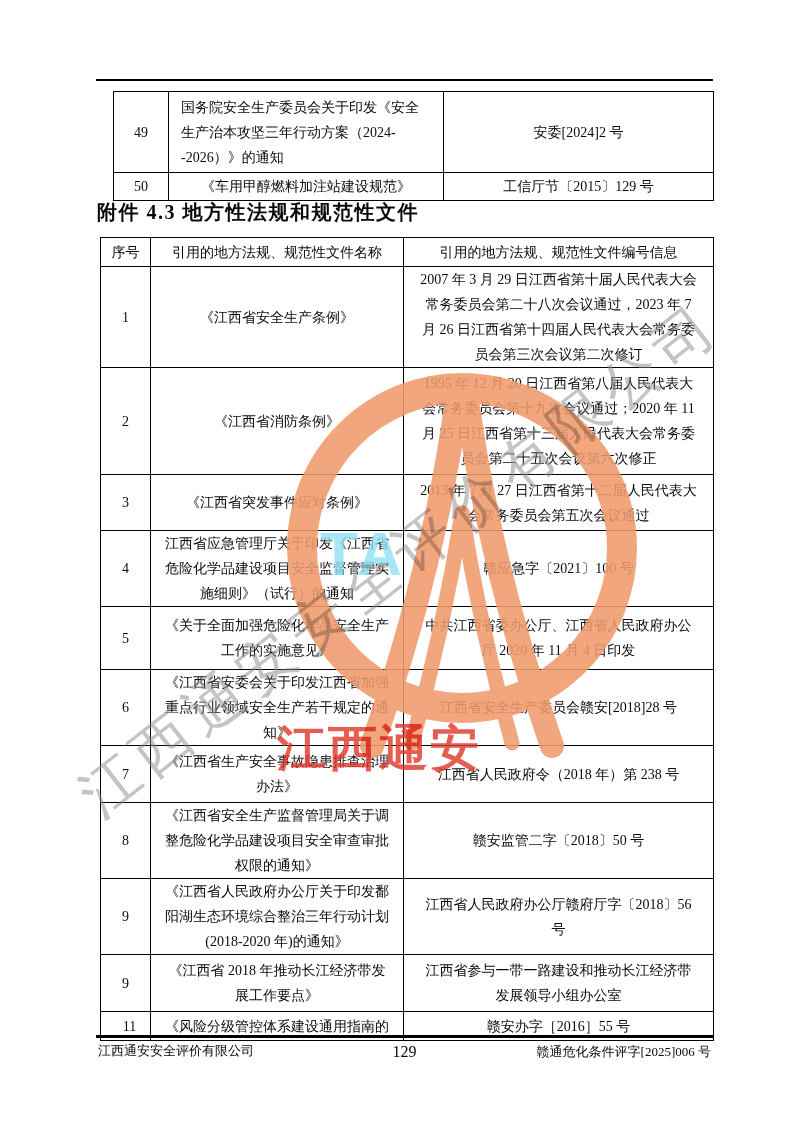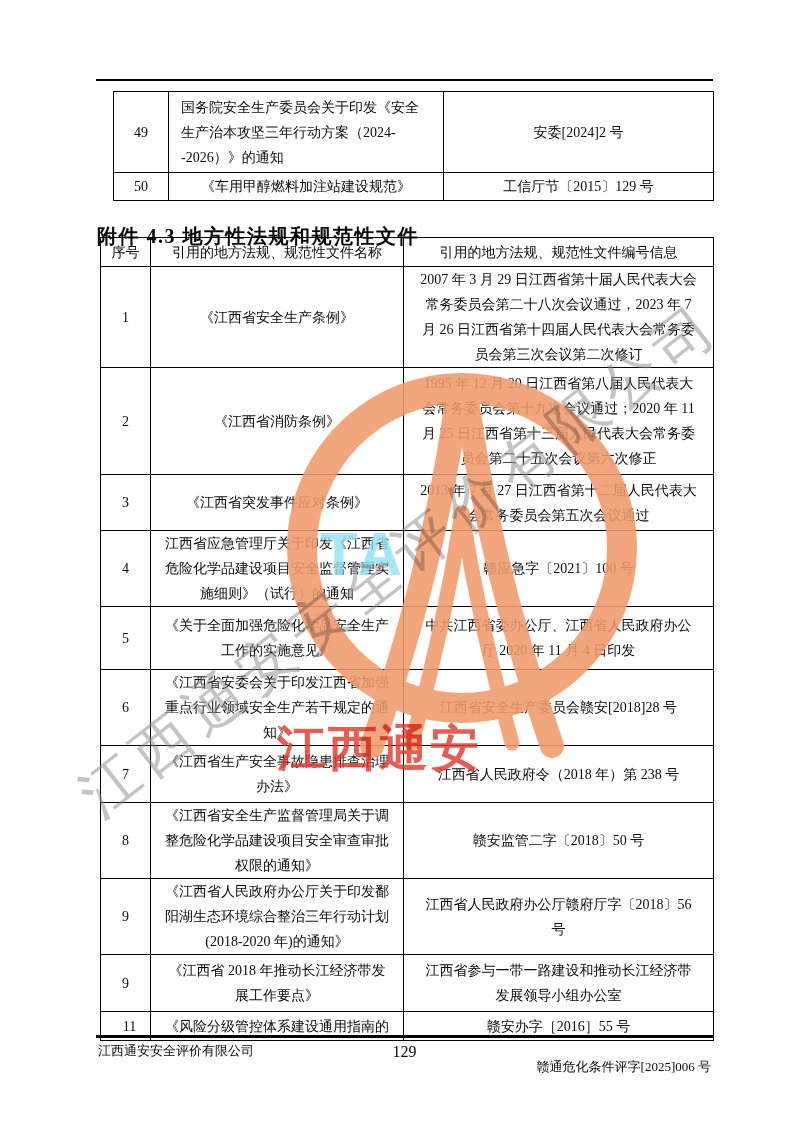--- a/index.html
+++ b/index.html
@@ -28,28 +28,28 @@
   #table-prev td.name{padding:0 12px;}
   #table-local{top:237px;left:100px;width:613px;}
   #table-local col.c-num{width:50px;}
   #table-local col.c-name{width:253px;}
   #table-local col.c-code{width:310px;}
   #table-local td.name{padding:0 12px;}
   #table-local td.code{padding:0 16px;}
   
   .section-heading{
     position:absolute;top:199px;left:97px;font-size:20px;font-weight:bold;
-    letter-spacing:1.5px;white-space:nowrap;margin-top:24px;
+    letter-spacing:1.5px;white-space:nowrap;
   }
   
   .footer-rule{position:absolute;top:1035px;left:96px;width:617px;height:3px;background:#000;}
   .footer{position:absolute;top:1042px;left:96px;width:617px;height:22px;font-size:13px;}
   .footer .company{position:absolute;left:2px;top:0;}
   .footer .pageno{position:absolute;left:0;width:100%;text-align:center;top:1px;font-size:16px;}
-  .footer .docno{position:absolute;right:2px;top:16px;}
+  .footer .docno{position:absolute;right:2px;top:1px;}
   
   .watermark{position:absolute;inset:0;z-index:5;pointer-events:none;}
   .wm{mix-blend-mode:multiply;position:absolute;}
   .wm-diagonal{
     left:400px;top:560px;transform:translate(-50%,-50%) rotate(-38deg);
     font-size:58px;letter-spacing:8px;white-space:nowrap;opacity:0.5;
     font-family:"Liberation Sans","DejaVu Sans",sans-serif;
   }
   .wm-ring{left:272px;top:358px;opacity:0.88;}
   .wm-blue{

